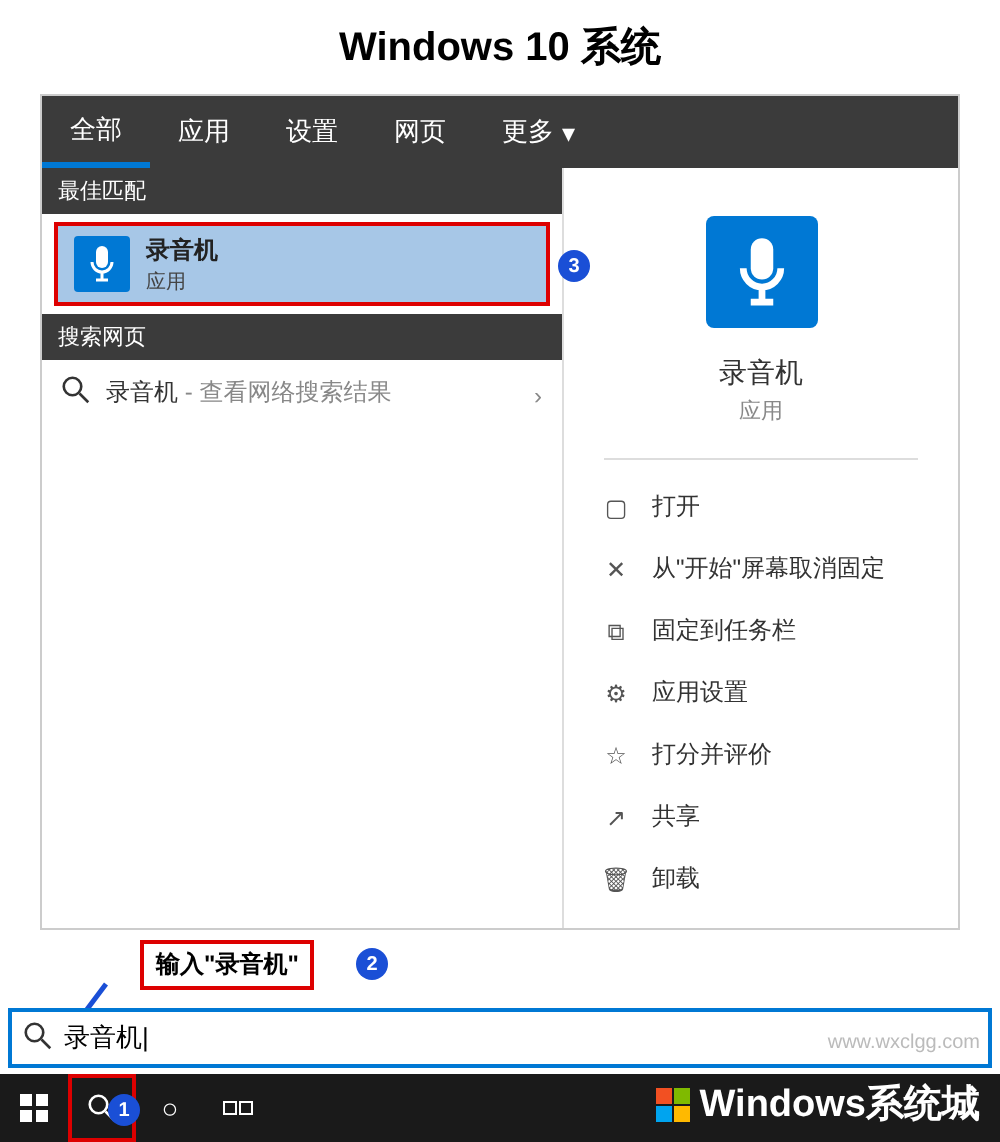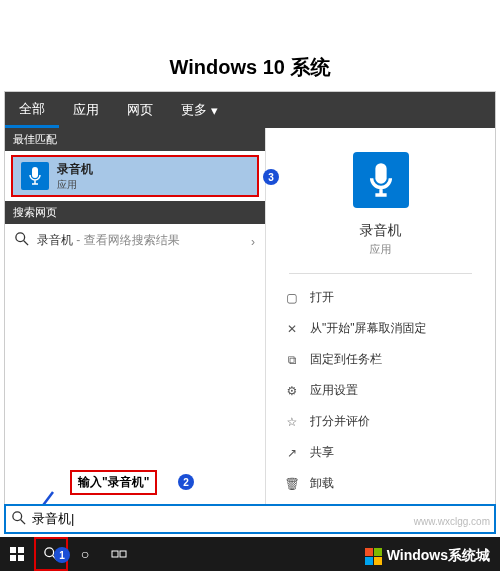--- a/index.html
+++ b/index.html
@@ -1,18 +1,18 @@
 <!DOCTYPE html>
 <html><head>
 <meta charset="utf-8">
 <style>
   * { box-sizing: border-box; margin: 0; padding: 0; }
   body { font-family: "Segoe UI", "Microsoft YaHei", sans-serif; width: 500px; height: 571px; background: #fff; position: relative; overflow: hidden; }
-  .header-title { text-align: center; font-weight: bold; font-size: 20px; padding: 10px 4px; color: #000; margin-top: 44px; }
-  .start-menu { margin: 0 4px; background: #e6e6e6; border: 1px solid #ccc; position: relative; }
+  .header-title { text-align: center; font-weight: bold; font-size: 20px; padding: 10px 4px; color: #000; }
+  .start-menu { margin: 0 20px; background: #e6e6e6; border: 1px solid #ccc; position: relative; }
   .tabs { display: flex; background: #3b3b3b; color: #fff; font-size: 13px; align-items: center; height: 36px; }
   .tab { padding: 0 14px; height: 36px; display: flex; align-items: center; cursor: pointer; }
   .tab.active { border-bottom: 3px solid #0078d4; }
   .more { display: flex; align-items: center; gap: 4px; }
   .content { display: flex; height: 380px; }
   .left { width: 260px; background: #ffffff; display: flex; flex-direction: column; }
   .section-label { background: #3b3b3b; color: #fff; font-size: 11px; padding: 4px 8px; }
   .best-match { display: flex; align-items: center; background: #a7c7e7; height: 42px; padding: 0 8px; border: 2px solid #d00; margin: 4px 6px 4px 6px; position: relative; }
   .bm-icon { width: 28px; height: 28px; background: #0078d4; border-radius: 2px; display: flex; align-items: center; justify-content: center; margin-right: 8px; }
   .bm-text { display: flex; flex-direction: column; font-size: 12px; }
@@ -32,34 +32,35 @@
   .callout.c2 { left: 70px; top: 470px; background: transparent; border: 2px solid #d00; }
   .step-badge { display: inline-flex; width: 16px; height: 16px; background: #1a4fd6; color: #fff; border-radius: 50%; font-size: 10px; align-items: center; justify-content: center; font-weight: bold; }
   .searchbar { position: absolute; left: 4px; right: 4px; top: 504px; height: 30px; background: #fff; border: 2px solid #0078d4; display: flex; align-items: center; padding: 0 6px; font-size: 13px; }
   .searchbar .sicon { margin-right: 6px; color: #333; }
   .taskbar { position: absolute; left: 0; right: 0; bottom: 0; height: 34px; background: #1a1a1a; display: flex; align-items: center; }
   .tb-btn { width: 34px; height: 34px; display: flex; align-items: center; justify-content: center; color: #fff; font-size: 14px; border: 2px solid transparent; }
   .tb-btn.hl { border: 2px solid #d00; }
   .watermark { position: absolute; right: 10px; bottom: 6px; display: flex; align-items: center; gap: 4px; }
   .wm-logo { display: flex; flex-wrap: wrap; width: 18px; height: 18px; }
   .wm-logo div { width: 8px; height: 8px; margin: 0.5px; }
-  .wm-text { color: #fff; font-weight: bold; font-size: 14px; }
+  .wm-text { color: #fff; font-weight: bold; font-size: 19px; }
   .wm-url { position: absolute; right: 10px; bottom: 44px; color: #bbb; font-size: 10px; }
   .arrow { position: absolute; left: 10px; top: 500px; width: 30px; height: 40px; }
   .cursor-caret::after { content: "|"; animation: none; }
 </style>
 </head>
 <body>
 
 <div class="header-title">Windows 10   系统</div>
 
 <div class="start-menu">
   <div class="tabs">
     <div class="tab active">全部</div>
     <div class="tab">应用</div>
+    <div class="tab">设置</div>
     <div class="tab">网页</div>
     <div class="tab more">
       <span>更多</span>
       <span>▾</span>
     </div>
   </div>
 
   <div class="content">
     <div class="left">
       <div class="section-label">最佳匹配</div>

